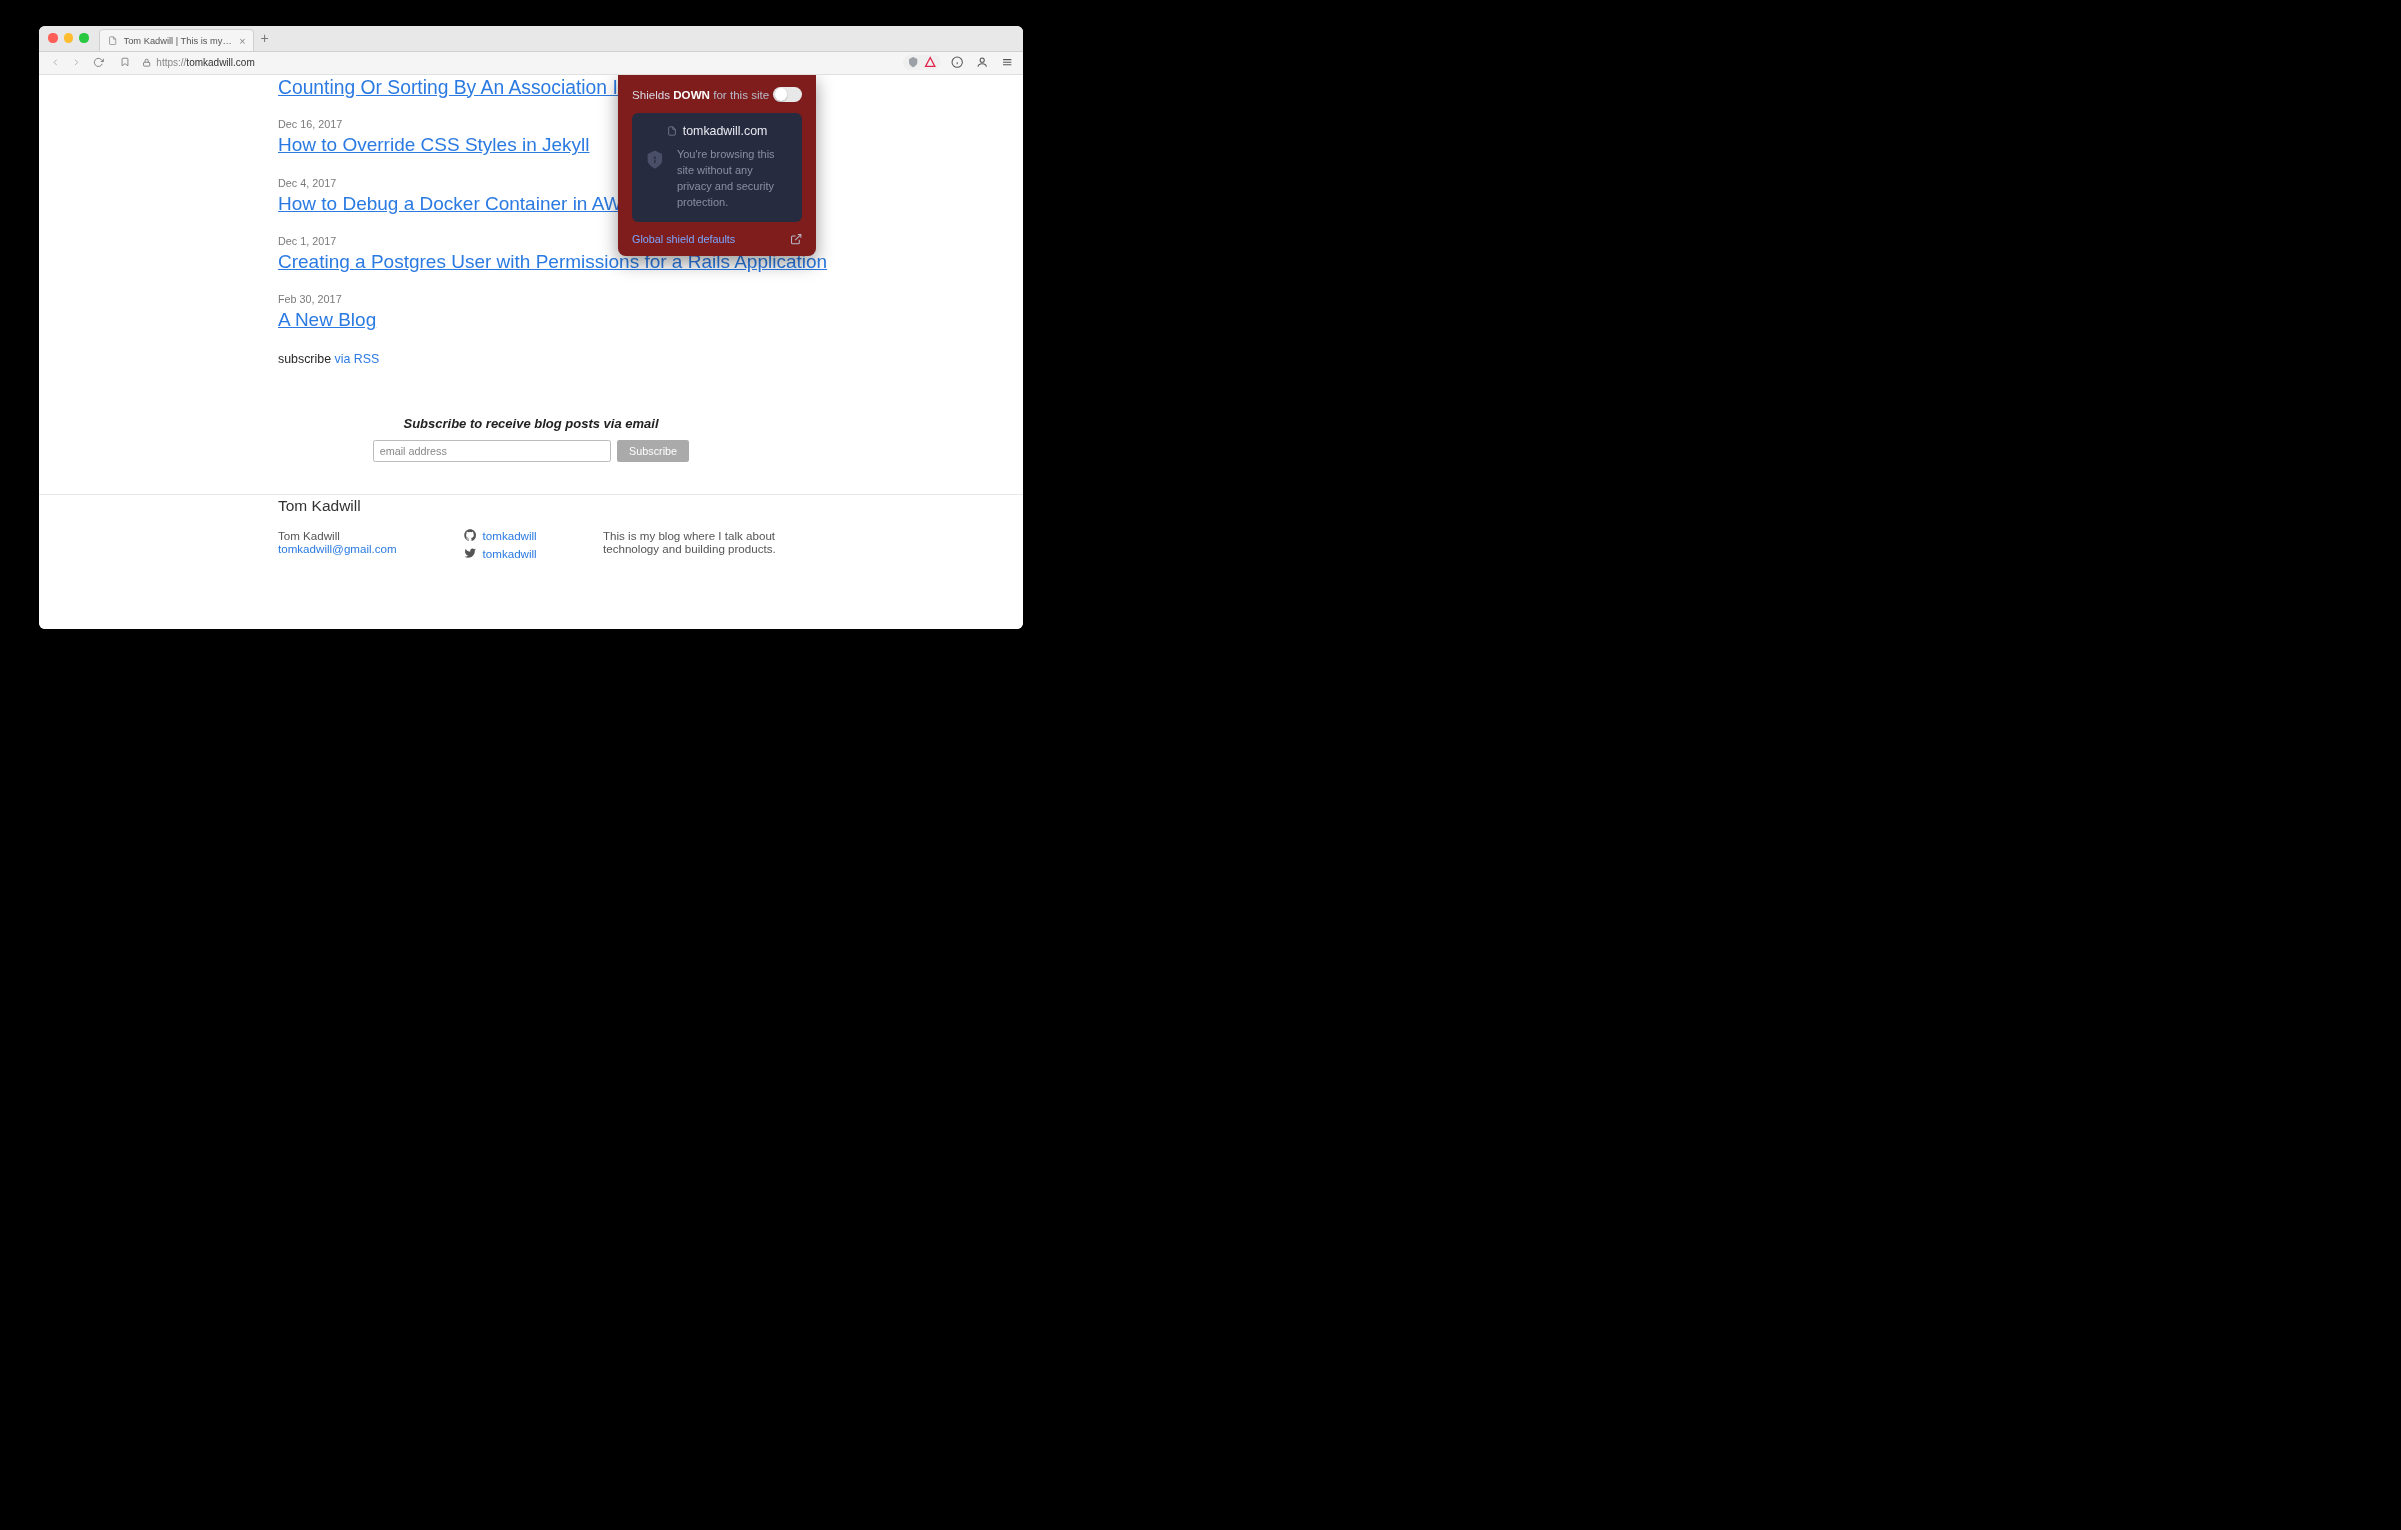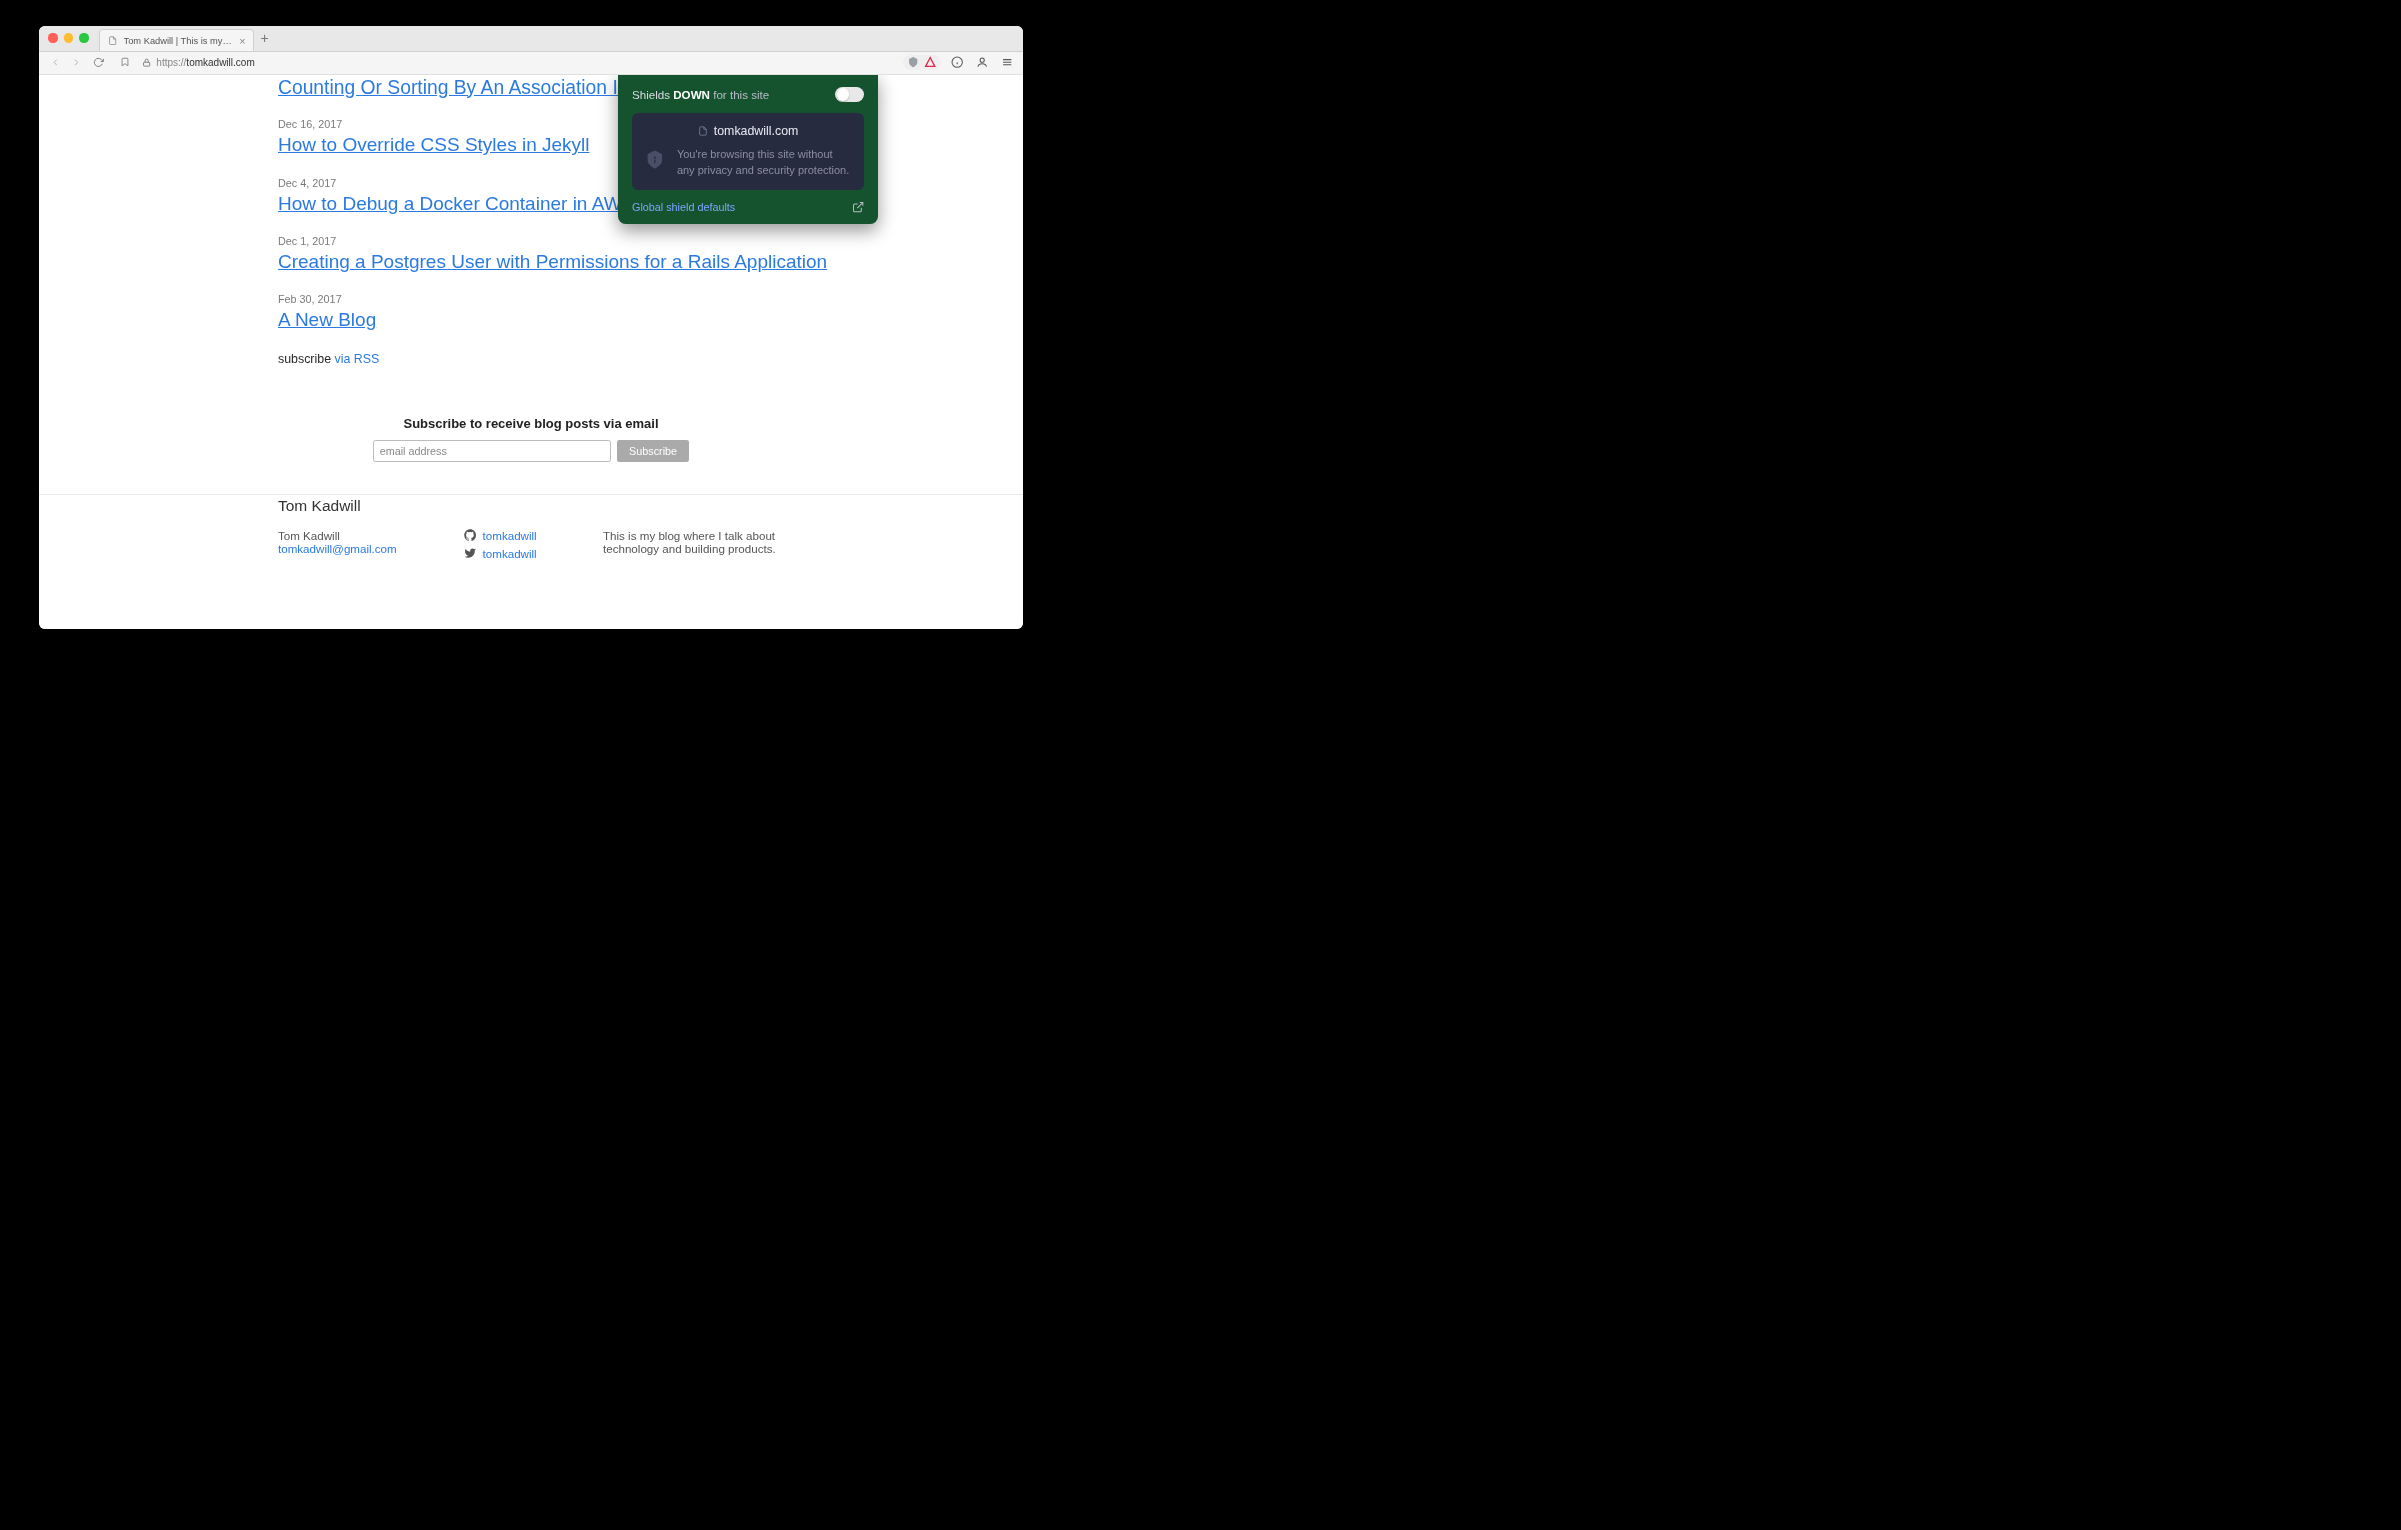--- a/index.html
+++ b/index.html
@@ -91,42 +91,42 @@
   overflow: hidden;
 }
 .post-list { margin-left: 239px; margin-top: 0; }
 .post-item { margin-bottom: 18.6px; }
 .post-item .partial-title { font-size: 19.3px; font-weight:500; color:#2a7ae2; line-height:1.3; }
 .post-date { font-size: 10.8px; color:#7a7a7a; margin-bottom: 3.1px; }
 .post-title { font-size: 19px; font-weight:500; color:#2a7ae2; line-height:1.3; }
 .subscribe-line { margin-left:239px; margin-top:15.5px; font-size:12.4px; color:#282828; }
 .subscribe-line a { color:#2a7ae2; text-decoration:none; }
 .email-box { text-align:center; margin-top: 50px; }
-.email-title { font-weight:700; font-size:13px; color:#222; margin-bottom:9.3px; }
+.email-title { font-weight:700; font-size:13px; color:#222; margin-bottom:9.3px;font-style:italic; }
 .email-row { display:flex; justify-content:center; gap:6.2px; }
 .email-input { width:238px; height:21.7px; padding:0 6.2px; font-size:10.8px; border:0.8px solid #bbb; border-radius:2.3px; color:#333; }
 .email-input::placeholder { color:#888; }
 .sub-btn { height:21.7px; padding:0 12.4px; background:#aaa; color:#fff; border:none; border-radius:2.3px; font-size:10.8px; cursor:pointer; }
 .footer { border-top:0.8px solid #e8e8e8; margin-top:32.5px; padding: 2px 0 31px; }
 .footer-inner { margin-left:239px; width: 542px; }
 .footer-h { font-size:15.5px; color:#333; margin-bottom:14px; font-weight:500; }
 .footer-cols { display:flex; gap: 31px; font-size:11.6px; color:#555; }
 .fcol1 { width:155px; }
 .fcol2 { width:108px; }
 .fcol3 { flex:1; }
 .flink { color:#2a7ae2; text-decoration:none; }
 .social-row { display:flex; align-items:center; gap:6.2px; margin-bottom:4.6px; }
 .social-ico { width:12.4px; height:12.4px; color:#555; }
 
 .shields {
   position:absolute;
   left: 579px;
   top: 0px;
-  width: 260px;
-  background: #14532d;
+  width: 198px;
+  background: #7f1d1d;
   border-radius: 0 0 7.7px 7.7px;
   box-shadow: 0 6.2px 18.6px rgba(0,0,0,0.4);
   color:#d9dbe6;
   padding: 12.4px 14px 10.8px;
   font-size:10.8px;
 }
 .shields-row1 { display:flex; align-items:center; justify-content:space-between; margin-bottom:10.8px; }
 .shields-label { font-size:11.6px; }
 .shields-label b { font-weight:700; color:#fff; }
 .shields-label .rest { color:#b8bbca; }

